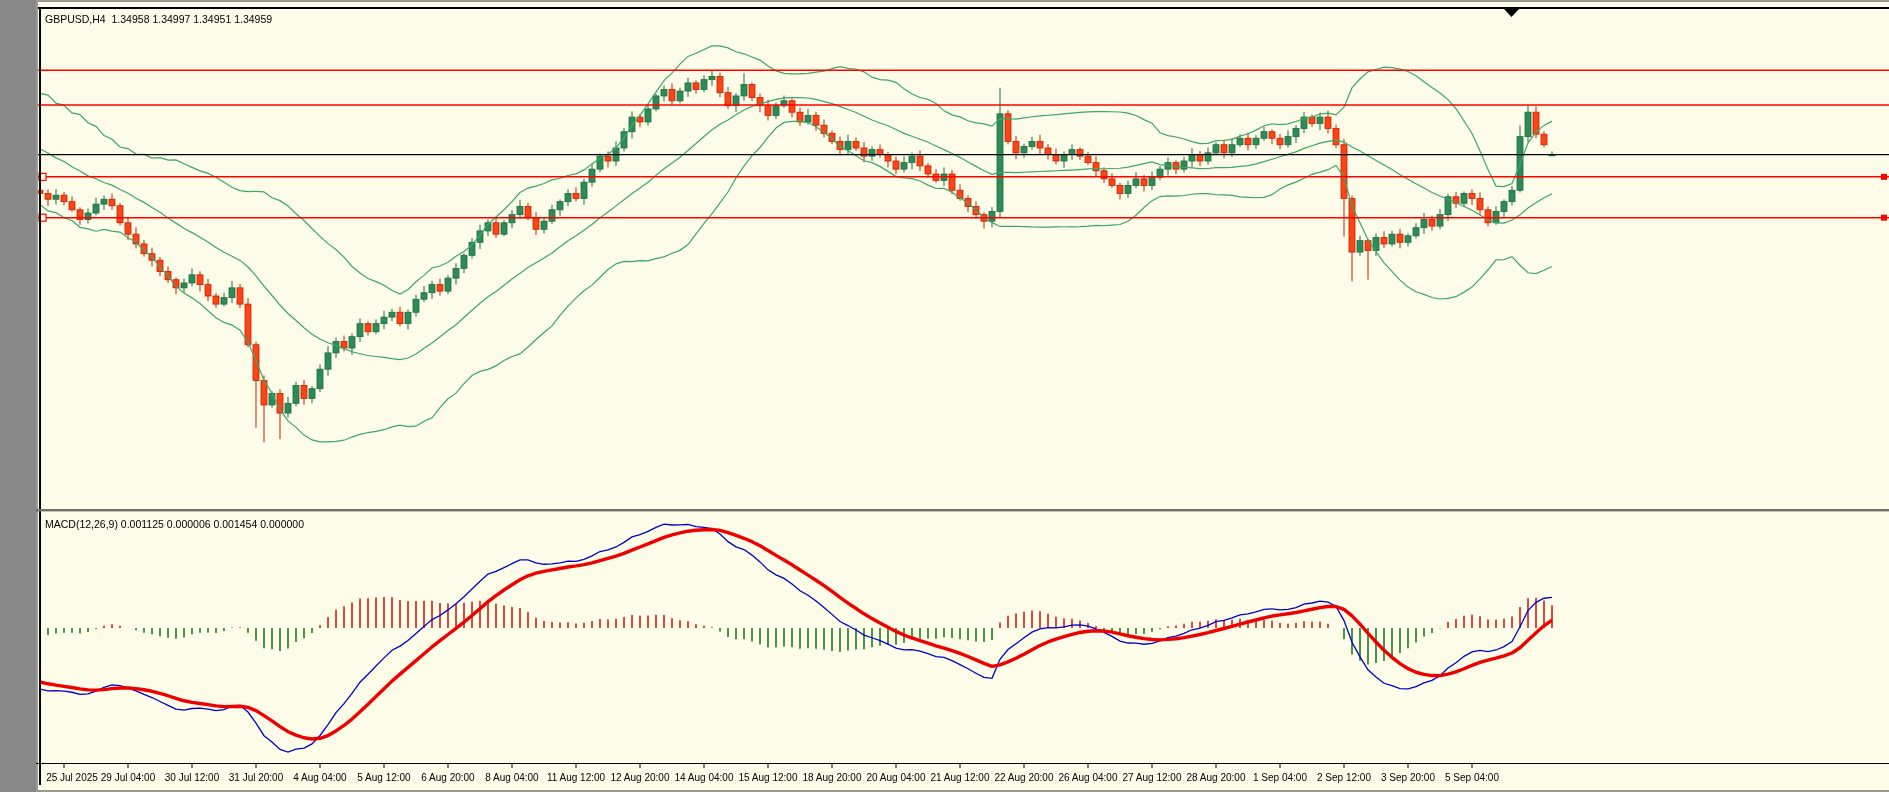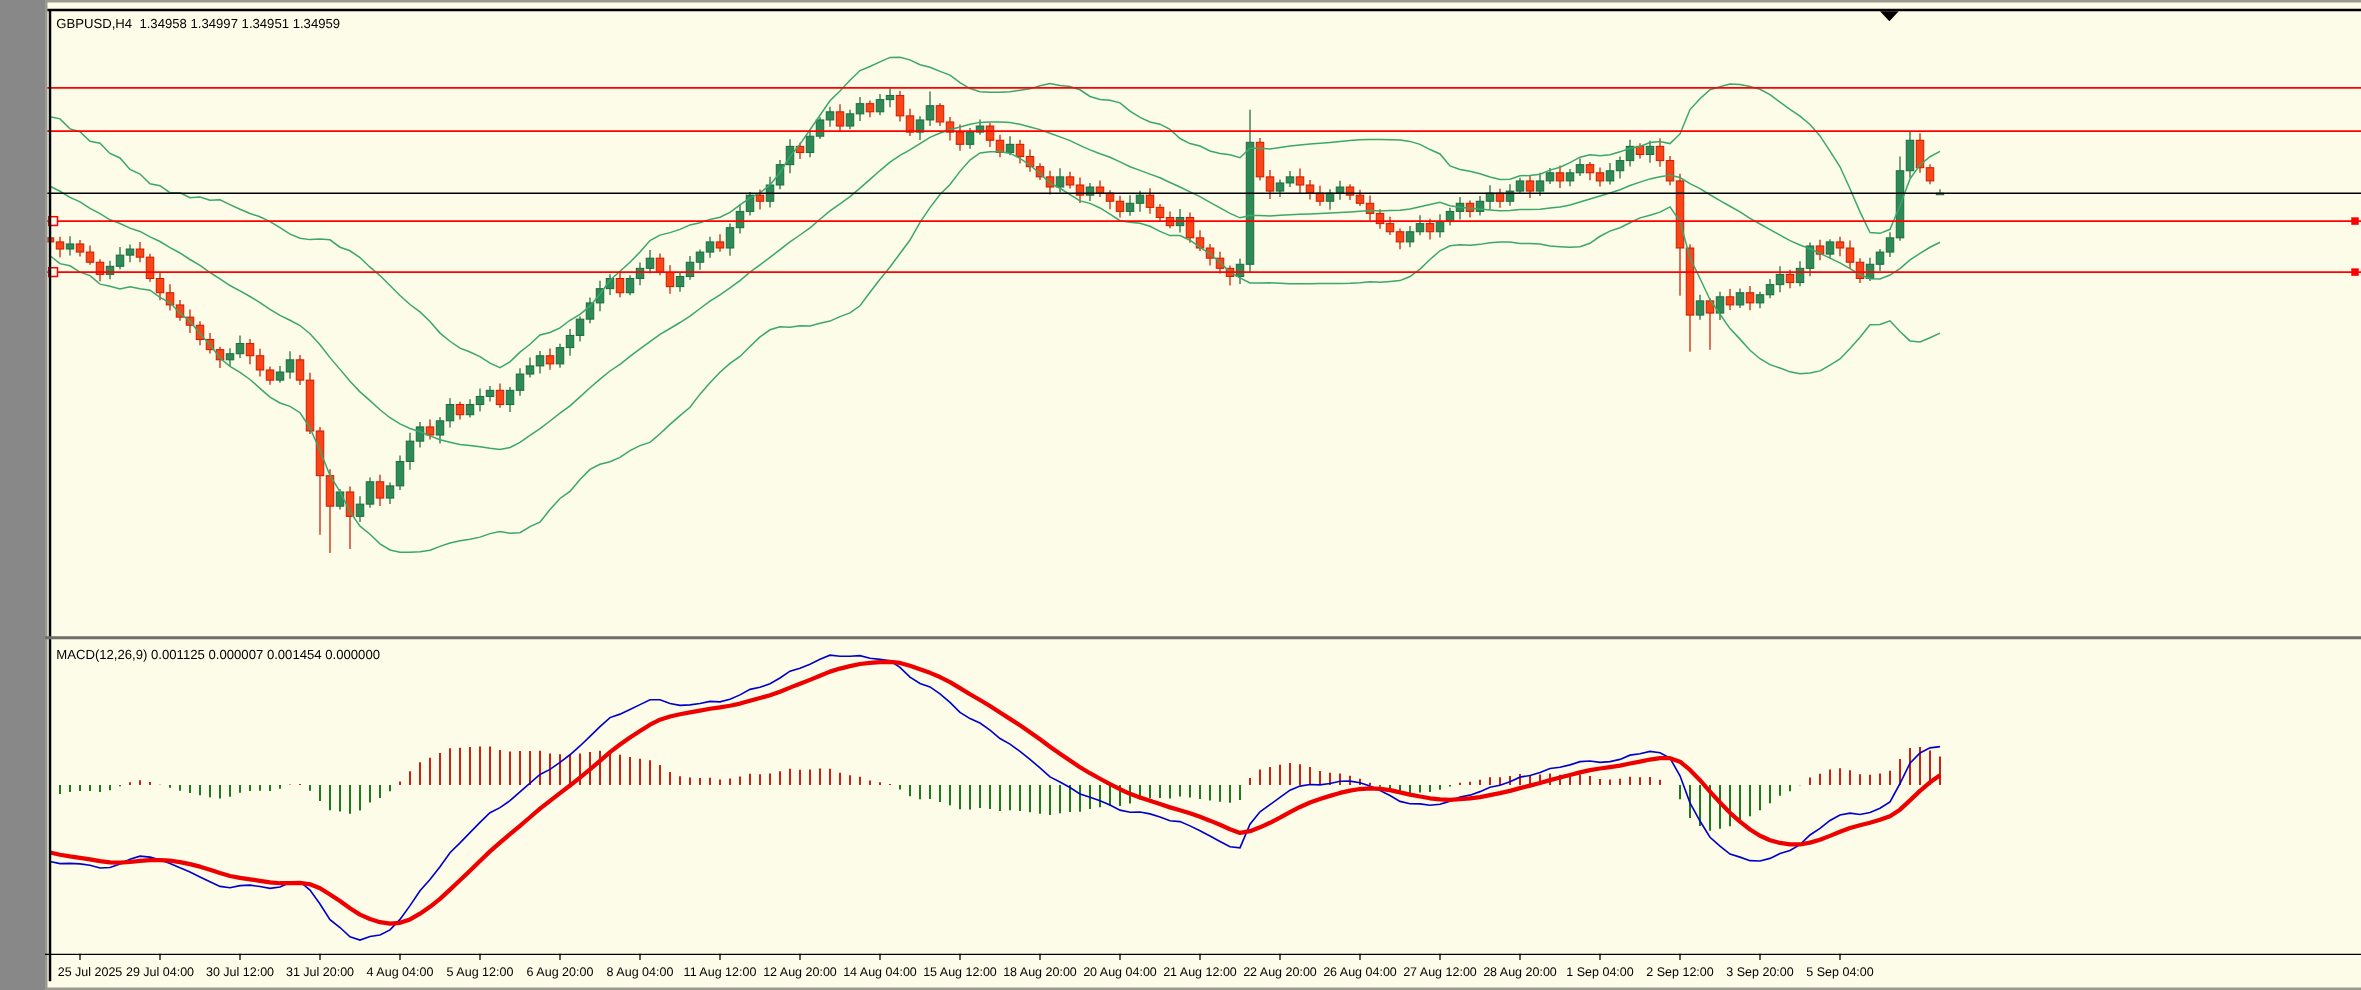--- a/index.html
+++ b/index.html
@@ -8,21 +8,21 @@
   .chart-title{position:absolute;left:9px;top:13px;font-size:10.5px;color:#000;white-space:pre;z-index:5;}
   .macd-title{position:absolute;left:9px;top:518px;font-size:10.5px;color:#000;white-space:pre;z-index:5;}
   svg{position:absolute;left:0;top:0;}
   text{font-family:"Liberation Sans",sans-serif;}
 </style>
 </head>
 <body>
 
 <div class="window">
   <div class="chart-title">GBPUSD,H4  1.34958 1.34997 1.34951 1.34959</div>
-  <div class="macd-title">MACD(12,26,9) 0.001125 0.000007 0.001454 0.000000</div>
+  <div class="macd-title">MACD(12,26,9) 0.001125 0.000006 0.001454 0.000000</div>
   <svg id="chart-svg" width="1889" height="792" viewBox="0 0 1889 792">
       <rect x="0" y="0" width="1889" height="792" fill="#FCFCE8"></rect>
       <g>
         <line x1="4" y1="188.24345549738152" x2="4" y2="196.82269177598633" stroke="#C81E00" stroke-width="1"></line>
         <rect x="1" y="190.27634162303664" width="6" height="3.2526178010467675" fill="#FA4517" stroke="#C81E00" stroke-width="0.8"></rect>
         <line x1="12" y1="189.467755456203" x2="12" y2="205.85875639743335" stroke="#C81E00" stroke-width="1"></line>
         <rect x="9" y="193.5289594240834" width="6" height="5.692081151831843" fill="#FA4517" stroke="#C81E00" stroke-width="0.8"></rect>
         <line x1="20" y1="189.06574651450114" x2="20" y2="204.32381316547844" stroke="#1D6B3F" stroke-width="1"></line>
         <rect x="17" y="195.1552683246068" width="6" height="4.065772251308459" fill="#2E8B57" stroke="#1D6B3F" stroke-width="0.8"></rect>
         <line x1="28" y1="191.91635537384423" x2="28" y2="205.22833328431037" stroke="#C81E00" stroke-width="1"></line>

